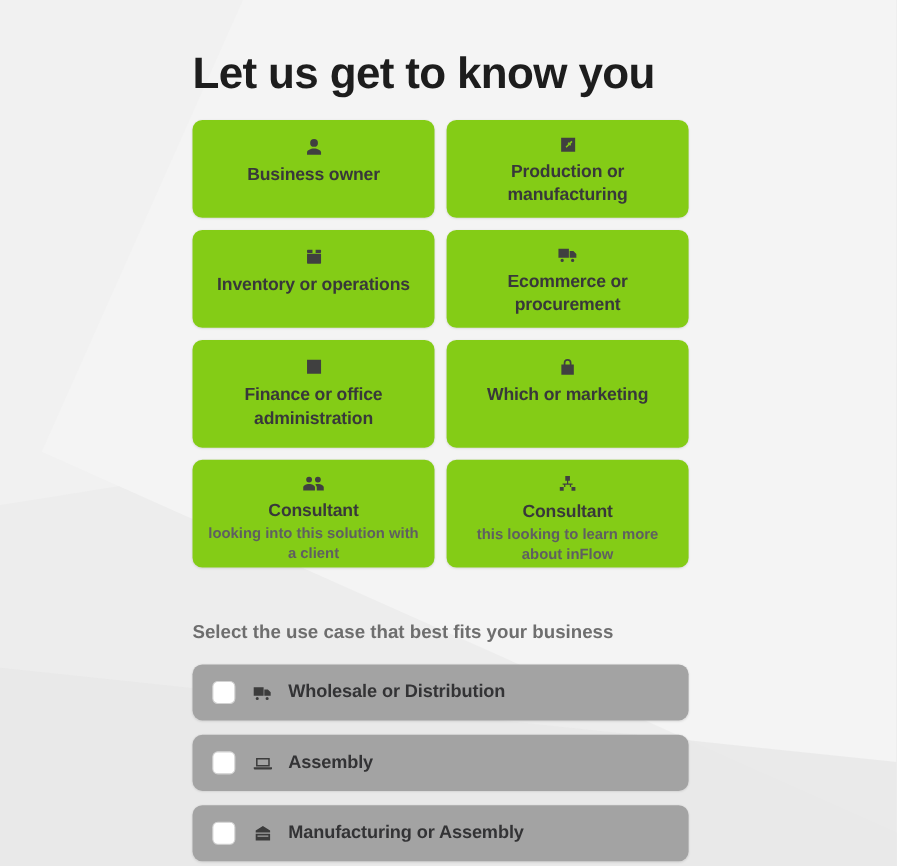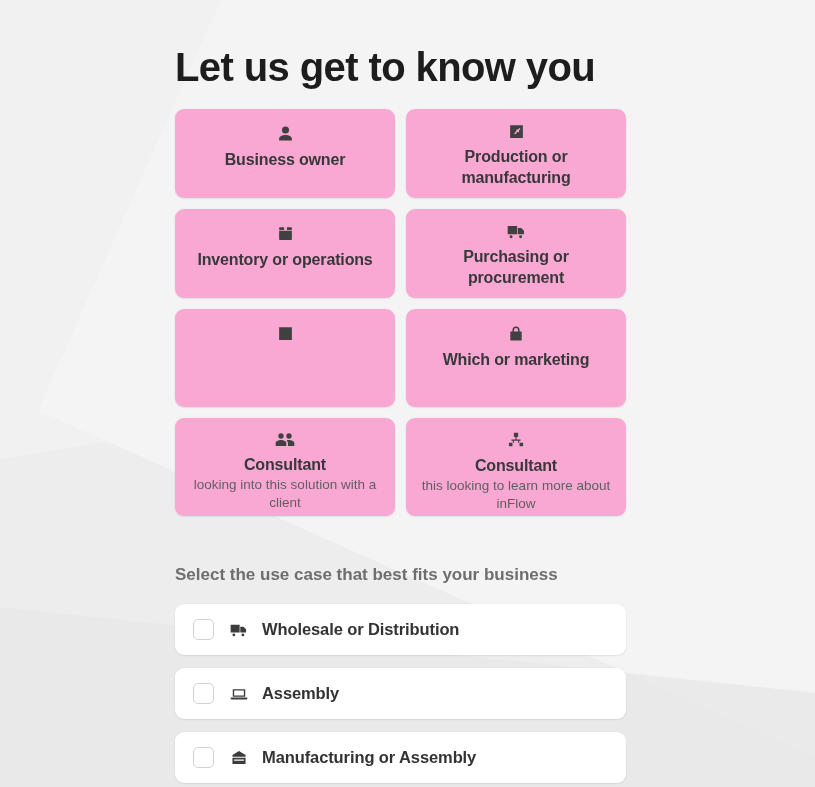--- a/index.html
+++ b/index.html
@@ -93,21 +93,21 @@
   
   .role-grid {
     margin-top: 19px;
     display: grid;
     grid-template-columns: 220px 220px;
     column-gap: 11px;
     row-gap: 11px;
   }
 
   .role-card {
-    background: #f9a8d4;
+    background: #84cc16;
     border-radius: 9px;
     height: 89px;
     box-shadow: 0 1px 2px rgba(0,0,0,.07), 0 0 0 1px rgba(0,0,0,.015);
     display: flex;
     flex-direction: column;
     align-items: center;
     justify-content: flex-start;
     padding: 14px 12px 10px;
     cursor: pointer;
     text-align: center;
@@ -127,21 +127,21 @@
   .role-label {
     font-size: 16px;
     line-height: 21px;
     font-weight: 700;
     color: #38383a;
     letter-spacing: -0.15px;
   }
   .role-sub {
     font-size: 13.5px;
     line-height: 18px;
-    font-weight: 400;
+    font-weight: 700;
     color: #5f5f61;
     margin-top: 1px;
   }
 
   
   .section-label {
     font-size: 17px;
     line-height: 22px;
     color: #6e6e6e;
     margin-top: 48px;
@@ -149,21 +149,21 @@
   }
 
   .usecase-list {
     margin-top: 18px;
     display: flex;
     flex-direction: column;
     gap: 13px;
   }
 
   .usecase-row {
-    background: #ffffff;
+    background: #a3a3a3;
     border-radius: 9px;
     height: 51px;
     box-shadow: 0 1px 2px rgba(0,0,0,.07), 0 0 0 1px rgba(0,0,0,.015);
     display: flex;
     align-items: center;
     padding: 0 18px;
     cursor: pointer;
   }
 
   .checkbox {
@@ -236,29 +236,30 @@
         </span>
         <span class="role-label">Inventory or operations</span>
       </div>
 
       <div class="role-card">
         <span class="role-icon">
           <svg width="19" height="17" viewBox="0 0 28 20">
               <path d="M1 2h14v12H1V2zm15 3h5l4 4v5h-9V5zM6 15.5a2.2 2.2 0 1 1 0 4.4 2.2 2.2 0 0 1 0-4.4zm14 0a2.2 2.2 0 1 1 0 4.4 2.2 2.2 0 0 1 0-4.4z"></path>
             </svg>
         </span>
-        <span class="role-label">Purchasing or procurement</span>
+        <span class="role-label">Ecommerce or procurement</span>
       </div>
 
       <div class="role-card tall">
         <span class="role-icon">
           <svg width="17" height="17" viewBox="0 0 24 24">
               <path d="M3 3h18v18H3V3zm3 12h2.6v4H6v-4zm4.7-6h2.6v10h-2.6V9zm4.7 3H18v7h-2.6v-7z"></path>
             </svg>
         </span>
+        <span class="role-label">Finance or office administration</span>
       </div>
 
       <div class="role-card tall">
         <span class="role-icon">
           <svg width="16" height="17" viewBox="0 0 22 24">
               <path d="M11 2a5 5 0 0 0-5 5v2H3v13h16V9h-3V7a5 5 0 0 0-5-5zm0 2.2A2.8 2.8 0 0 1 13.8 7v2H8.2V7A2.8 2.8 0 0 1 11 4.2z"></path>
             </svg>
         </span>
         <span class="role-label">Which or marketing</span>
       </div>

